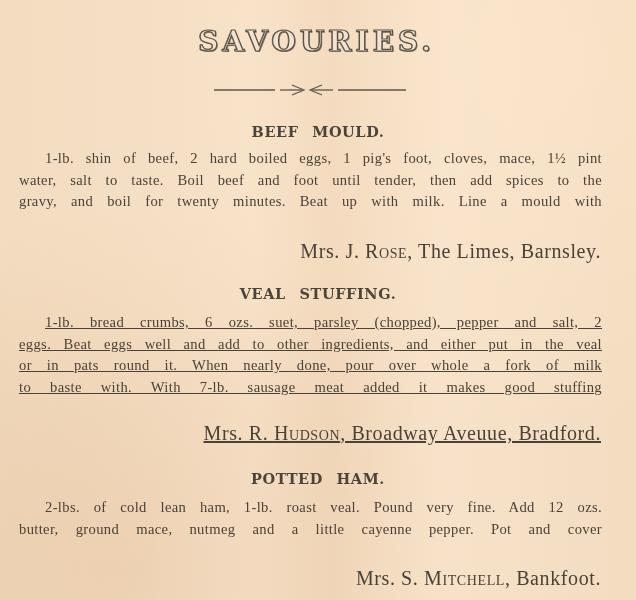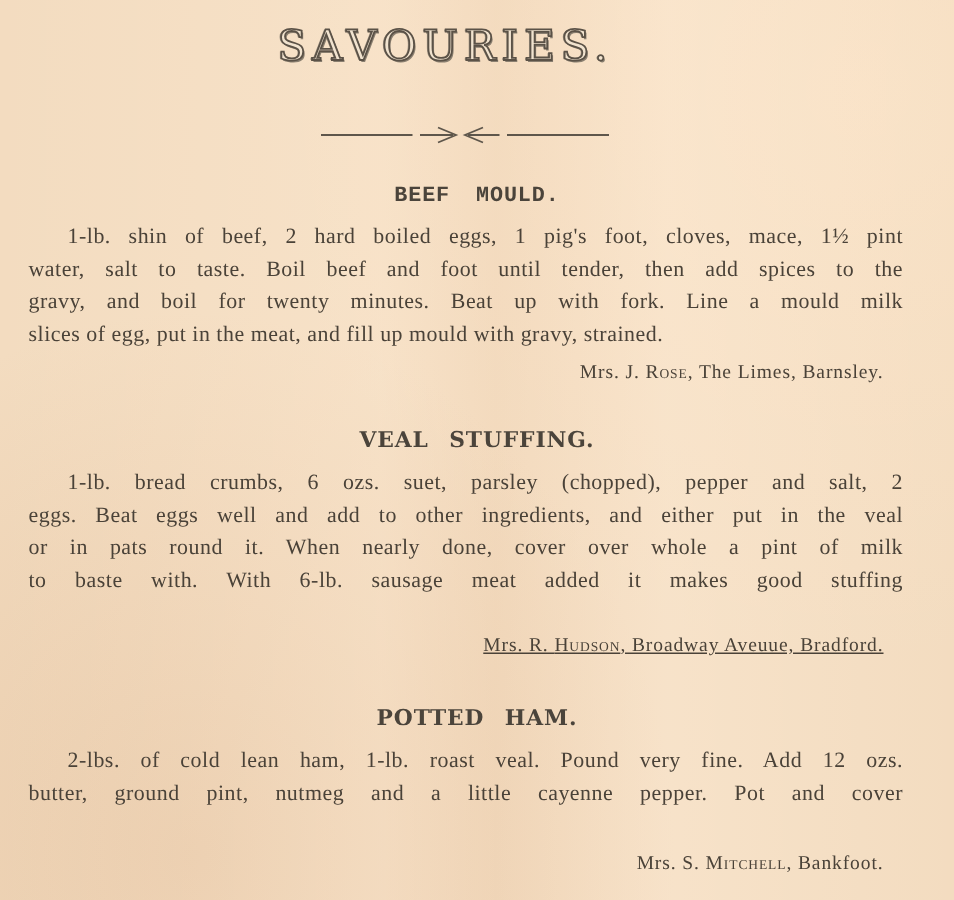--- a/index.html
+++ b/index.html
@@ -20,30 +20,30 @@
     position: relative;
   }
   .page {
     position: absolute;
     left: 0; top: 0;
     width: 636px; height: 600px;
   }
   .main-title {
     position: absolute;
     left: 185px;
-    top: 14px;
+    top: 25px;
     width: 250px;
-    text-align: left;
+    text-align: right;
     font-family: "DejaVu Serif", serif;
     font-size: 28px;
     letter-spacing: 4px;
     color: #f1e3cf;
     -webkit-text-stroke: 1.2px #5b5247;
     text-shadow: 1px 1px 0 #8a7f70, -1px 0 0 #a09484;
-    font-weight: normal;
+    font-weight: bold;
   }
   .ornament {
     position: absolute;
     left: 212px;
     top: 82px;
     width: 196px;
     height: 16px;
   }
   .recipe-title {
     position: absolute;
@@ -71,23 +71,23 @@
   }
   .para .line {
     display: block;
     white-space: nowrap;
     text-align-last: justify;
   }
   .para .line.first { text-indent: 26px; }
   .para .line.last { text-align-last: left; }
   .signature {
     position: absolute;
-    right: 47px;
+    right: 35px;
     font-family: "Liberation Serif", serif;
-    font-size: 13px;
+    font-size: 20px;
     letter-spacing: 0.6px;
     color: #4a4238;
     white-space: nowrap;
   }
   .sc { font-variant: small-caps; }
 </style>
 </head>
 <body>
 
 <div class="page">
@@ -96,44 +96,43 @@
 
   <svg class="ornament" viewBox="0 0 196 16">
     <line x1="2" y1="8" x2="63" y2="8" stroke="#5e564b" stroke-width="1.3"></line>
     <line x1="68" y1="8" x2="90" y2="8" stroke="#5e564b" stroke-width="1.3"></line>
     <polyline points="80,3 92,8 80,13" fill="none" stroke="#5e564b" stroke-width="1.2"></polyline>
     <polyline points="110,3 98,8 110,13" fill="none" stroke="#5e564b" stroke-width="1.2"></polyline>
     <line x1="100" y1="8" x2="121" y2="8" stroke="#5e564b" stroke-width="1.3"></line>
     <line x1="126" y1="8" x2="194" y2="8" stroke="#5e564b" stroke-width="1.3"></line>
   </svg>
 
-  <div class="recipe-title" style="top:123px;font-family:Liberation Mono, monospace;">BEEF MOULD.</div>
+  <div class="recipe-title" style="top:123px;">BEEF MOULD.</div>
   <div class="para" style="top:148px;">
     <span class="line first">1-lb. shin of beef, 2 hard boiled eggs, 1 pig's foot, cloves, mace, 1½ pint</span>
     <span class="line">water, salt to taste.   Boil beef and foot until tender, then add spices to the</span>
-    <span class="line">gravy, and boil for twenty minutes.  Beat up with fork.  Line a mould milk</span>
-    <span class="line last">slices of egg, put in the meat, and fill up mould with gravy, strained.</span>
+    <span class="line">gravy, and boil for twenty minutes.  Beat up with milk.  Line a mould with</span>
   </div>
   <div class="signature" style="top:240px;">
     <span>Mrs. J. </span><span class="sc">Rose</span><span>, The Limes, Barnsley.</span>
   </div>
 
   <div class="recipe-title" style="top:285px;">VEAL STUFFING.</div>
-  <div class="para" style="top:312px;">
+  <div class="para" style="top:312px;text-decoration:underline;">
     <span class="line first">1-lb. bread crumbs, 6 ozs. suet, parsley (chopped), pepper and salt, 2</span>
     <span class="line">eggs.  Beat eggs well and add to other ingredients, and either put in the veal</span>
-    <span class="line">or in pats round it.    When nearly done, cover over whole a pint of milk</span>
-    <span class="line">to baste with.    With 6-lb. sausage meat added it makes good stuffing</span>
+    <span class="line">or in pats round it.    When nearly done, pour over whole a fork of milk</span>
+    <span class="line">to baste with.    With 7-lb. sausage meat added it makes good stuffing</span>
   </div>
   <div class="signature" style="top:422px;text-decoration:underline;">
     <span>Mrs. R. </span><span class="sc">Hudson</span><span>, Broadway Aveuue, Bradford.</span>
   </div>
 
   <div class="recipe-title" style="top:470px;">POTTED HAM.</div>
   <div class="para" style="top:497px;">
     <span class="line first">2-lbs. of cold lean ham, 1-lb. roast veal.  Pound very fine.  Add 12 ozs.</span>
-    <span class="line">butter, ground pint, nutmeg and a little cayenne pepper.    Pot and cover</span>
+    <span class="line">butter, ground mace, nutmeg and a little cayenne pepper.    Pot and cover</span>
   </div>
   <div class="signature" style="top:567px;margin-left:48px;">
     <span>Mrs. S. </span><span class="sc">Mitchell</span><span>, Bankfoot.</span>
   </div>
 
 </div>
 
 </body></html>

